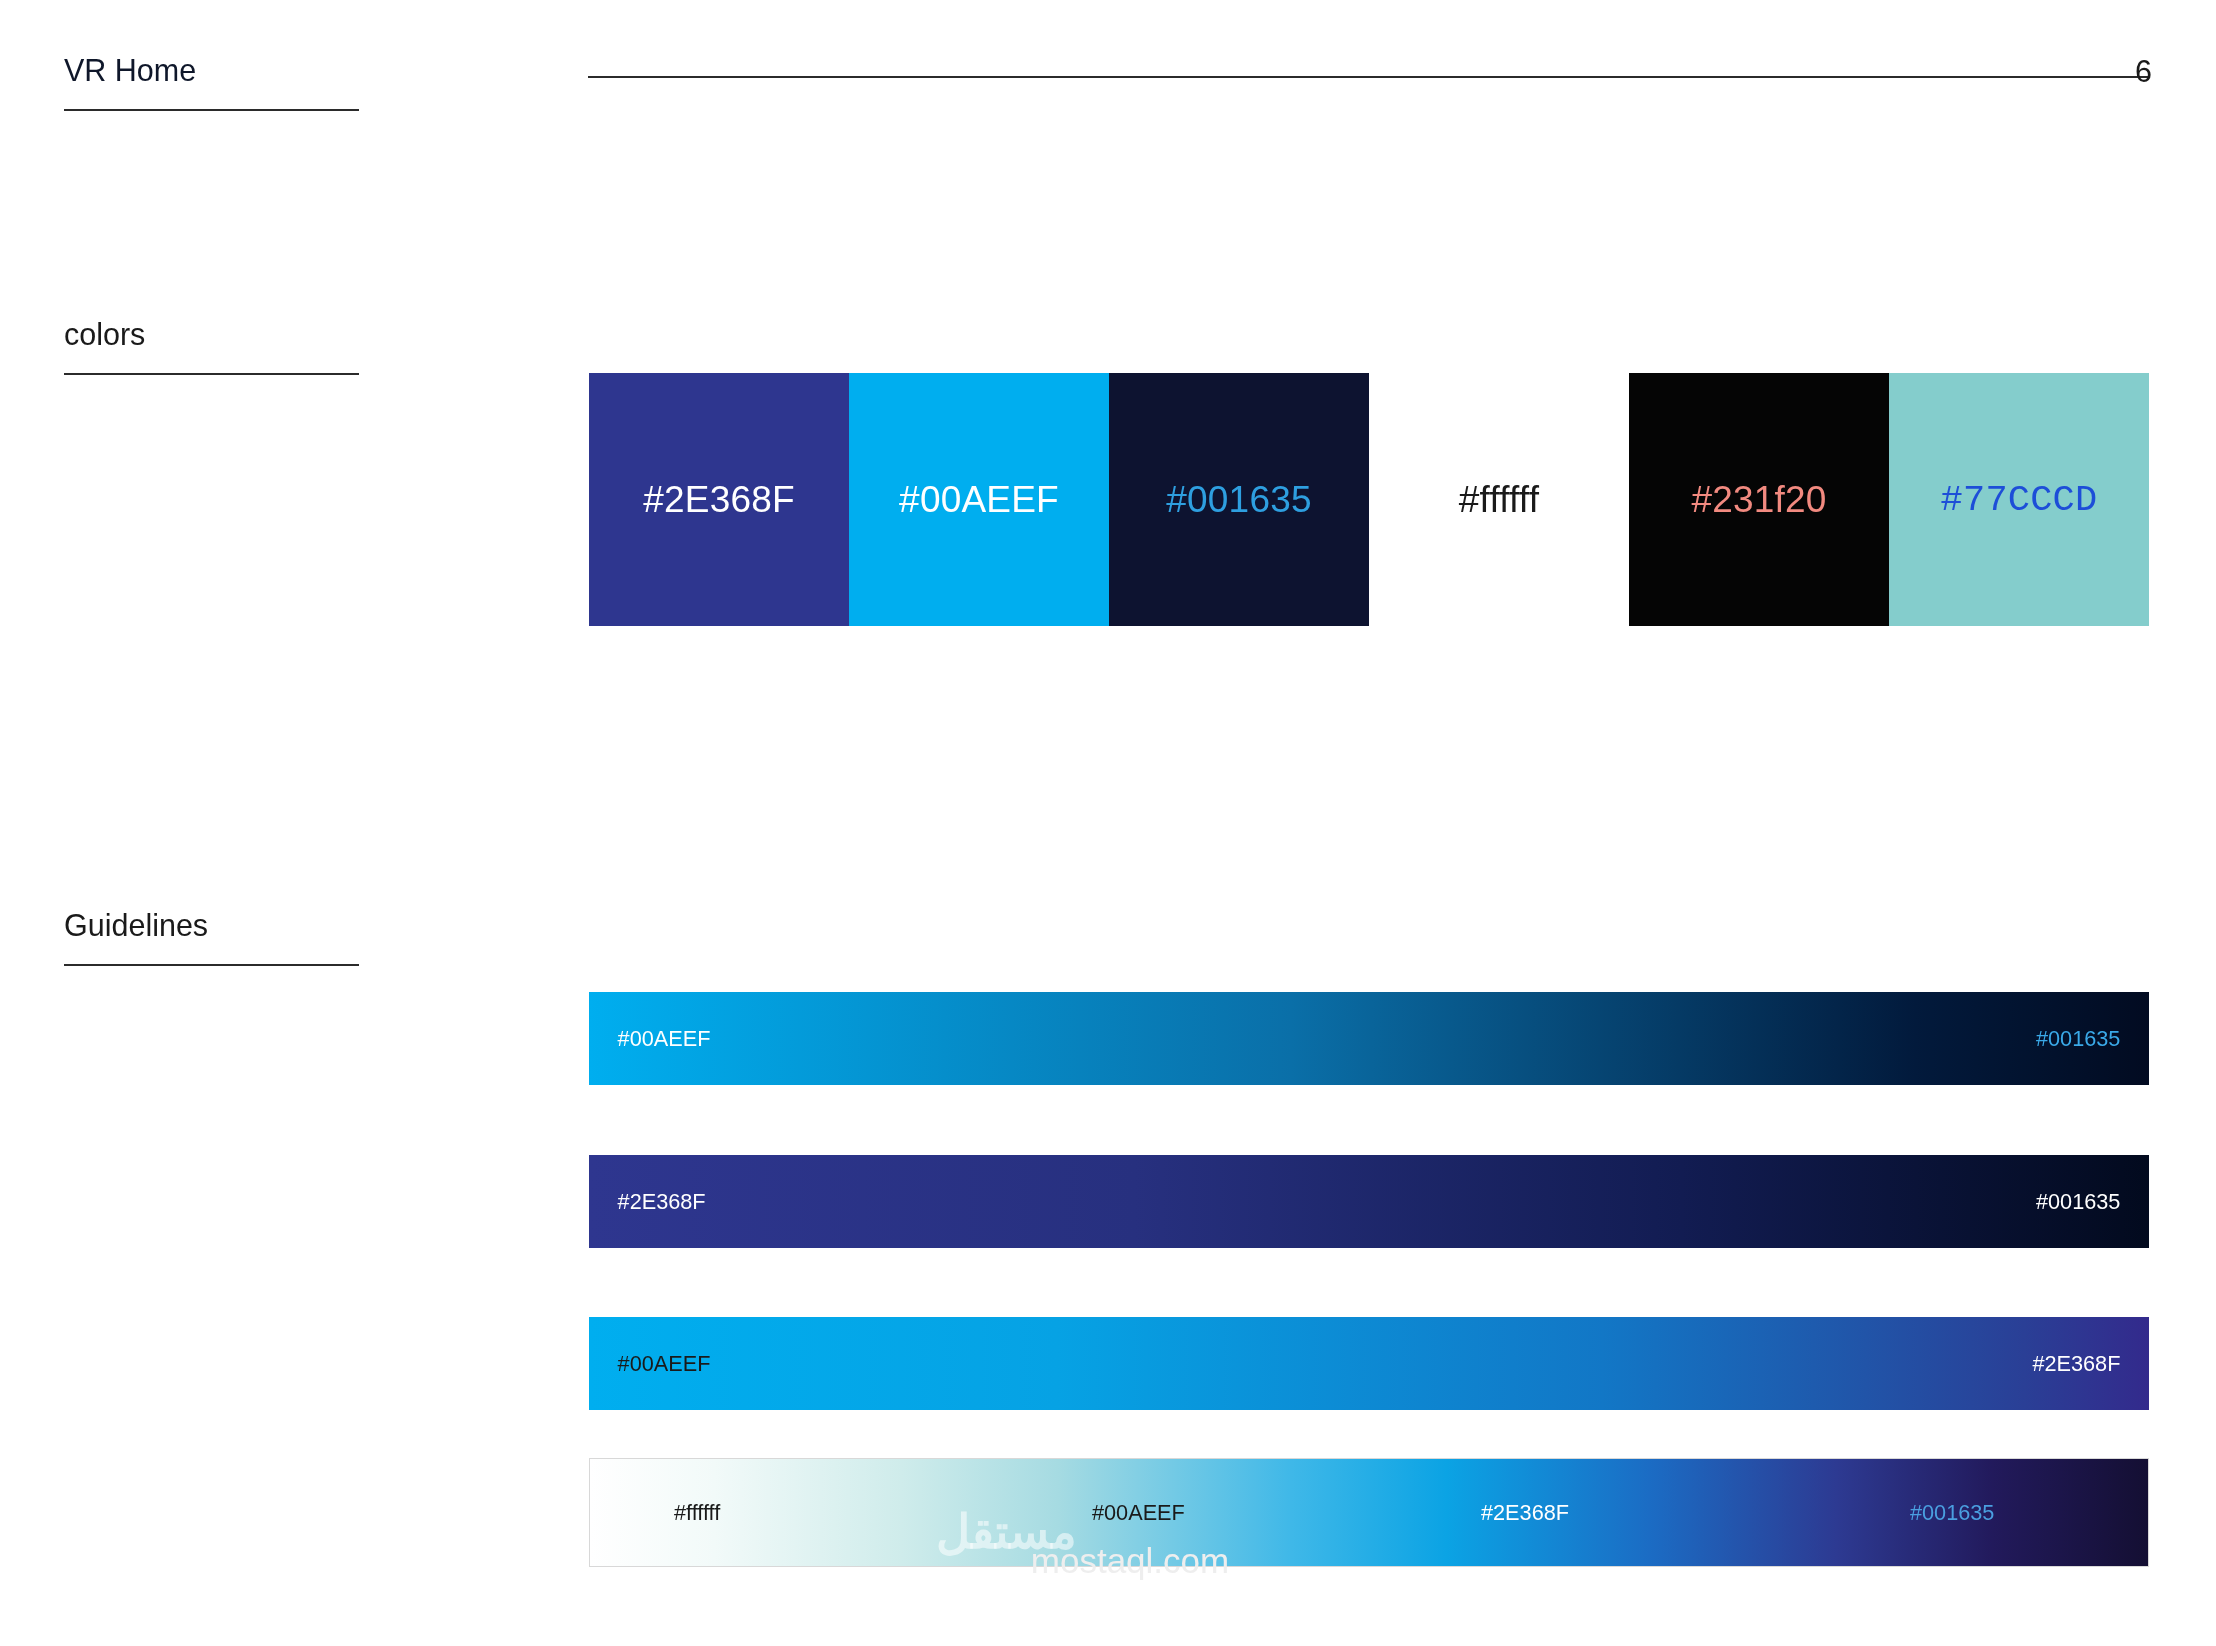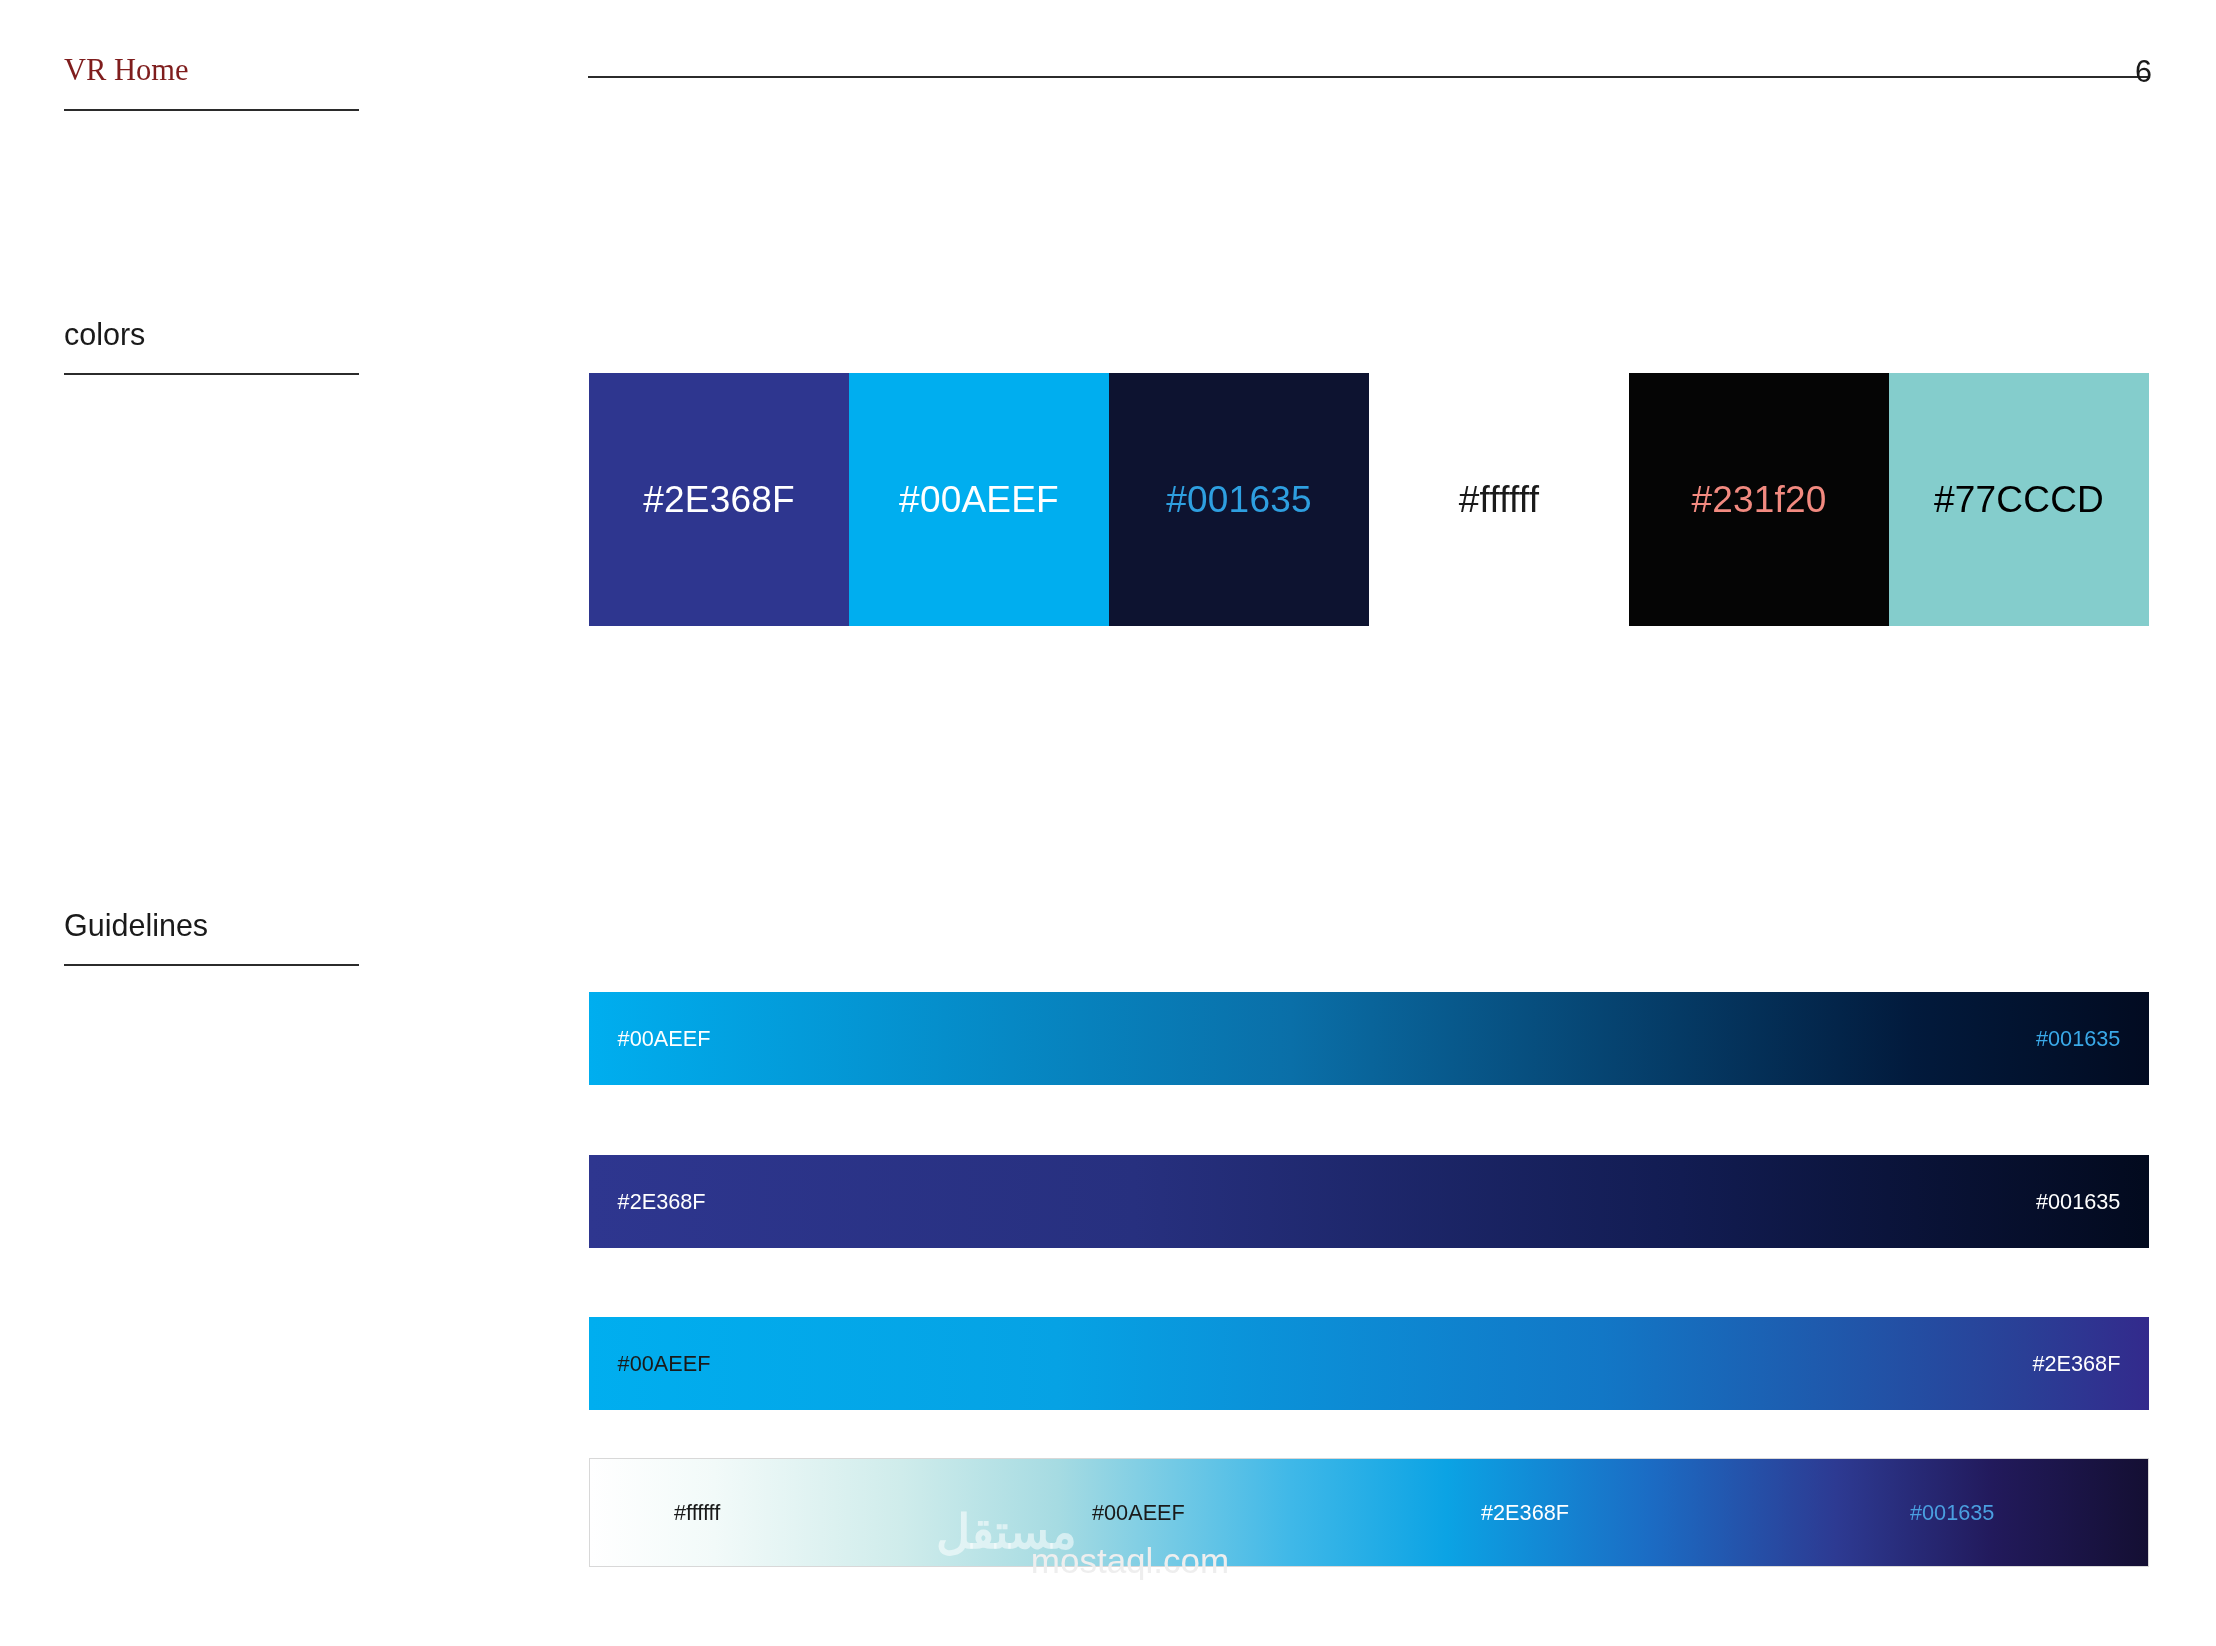--- a/index.html
+++ b/index.html
@@ -26,23 +26,22 @@
   }
   .hdr-left {
     position: absolute;
     left: 64px;
     top: 54px;
     width: 295px;
   }
   .hdr-left .txt {
     font-size: 30.5px;
     line-height: 1.1;
-    color: #7f1d1d;
-    white-space: nowrap;
-    font-family: Liberation Serif, serif;
+    color: #0f172a;
+    white-space: nowrap;
   }
   .hdr-left .rule {
     margin-top: 21.7px;
     width: 295px;
     height: 2px;
     background: #2b2b2b;
   }
   .hdr-center {
     position: absolute;
     left: 588px;
@@ -181,21 +180,21 @@
     </div>
   <div class="swatch" style="background: rgb(13, 19, 48); color: rgb(46, 159, 224);">
       <span>#001635</span>
     </div>
   <div class="swatch" style="background: rgb(255, 255, 255); color: rgb(26, 26, 26);">
       <span>#ffffff</span>
     </div>
   <div class="swatch" style="background: rgb(5, 5, 5); color: rgb(242, 138, 128);">
       <span>#231f20</span>
     </div>
-  <div class="swatch" style="background: rgb(132, 205, 204); color: #000000;">
+  <div class="swatch" style="background: rgb(132, 205, 204); color: #1d4ed8; font-family: Liberation Mono, monospace;">
       <span>#77CCCD</span>
     </div>
 </div>
 
 <div class="section-label" id="label-gradients">
   <div class="txt">Guidelines</div>
   <div class="rule"></div>
 </div>
 
 <div class="grad-bar" id="grad-0" style="background: linear-gradient(90deg, rgb(0, 174, 239) 0%, rgb(10, 111, 168) 45%, rgb(2, 26, 60) 85%, rgb(2, 11, 33) 100%);">

